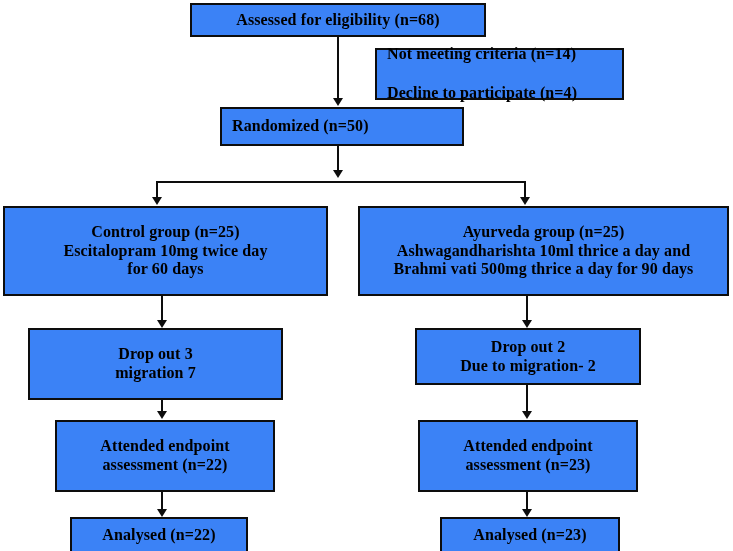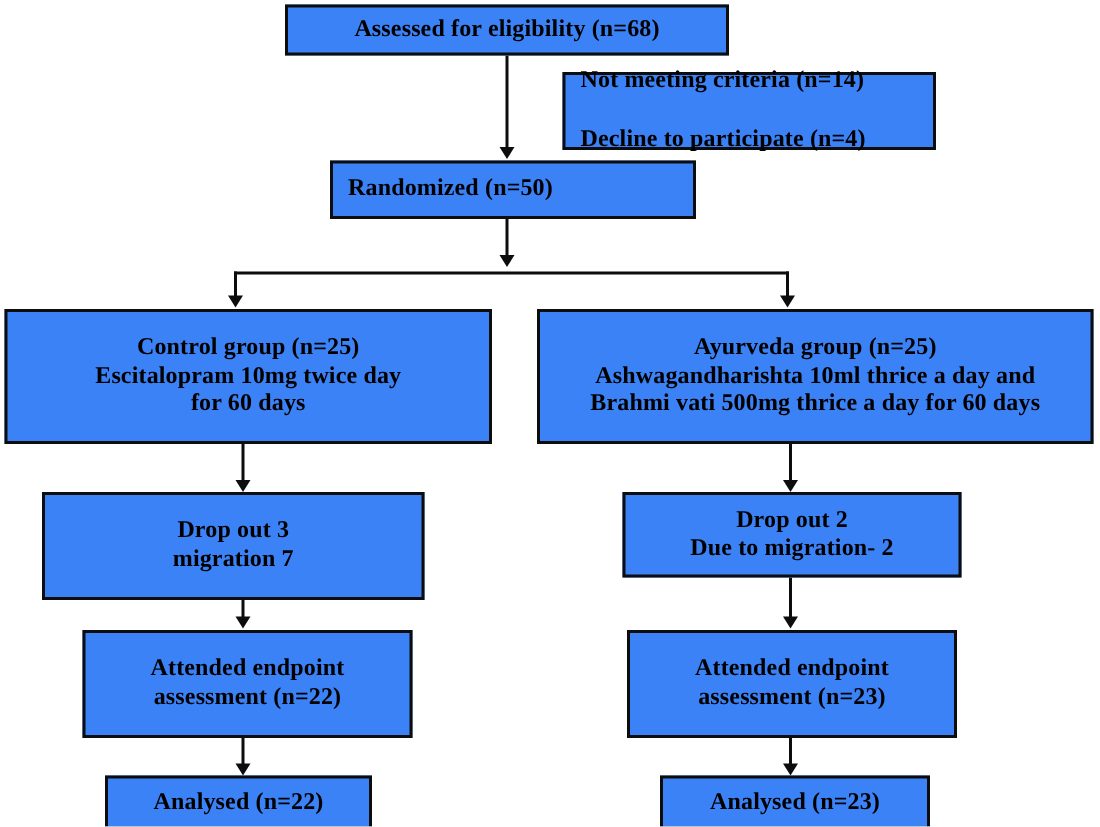--- a/index.html
+++ b/index.html
@@ -100,21 +100,21 @@
 
   <div class="node" style="left:3px; top:206px; width:325px; height:90px;">
     <span class="ln">Control group (n=25)</span>
     <span class="ln">Escitalopram 10mg twice day</span>
     <span class="ln">for 60 days</span>
   </div>
 
   <div class="node" style="left:358px; top:206px; width:371px; height:90px;">
     <span class="ln">Ayurveda group (n=25)</span>
     <span class="ln">Ashwagandharishta 10ml thrice a day and</span>
-    <span class="ln">Brahmi vati 500mg thrice a day for 60 days</span>
+    <span class="ln">Brahmi vati 500mg thrice a day for 90 days</span>
   </div>
 
   <div class="vline" style="left:161px; top:296px; height:26px;"></div>
   <div class="arrowhead" style="left:157px; top:320px;"></div>
 
   <div class="vline" style="left:526px; top:296px; height:26px;"></div>
   <div class="arrowhead" style="left:522px; top:320px;"></div>
 
   <div class="node" style="left:28px; top:328px; width:255px; height:72px;">
     <span class="ln">Drop out 3</span>

